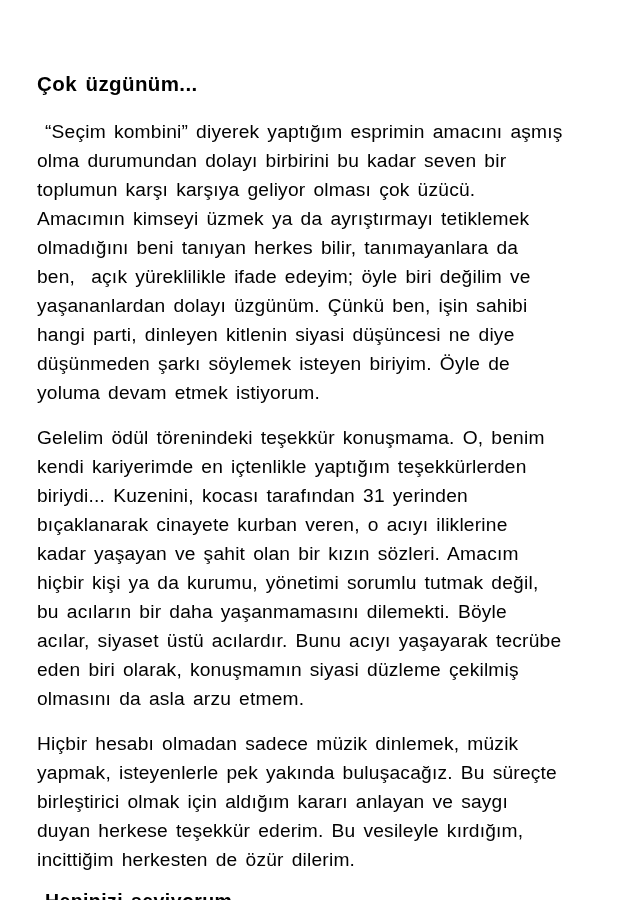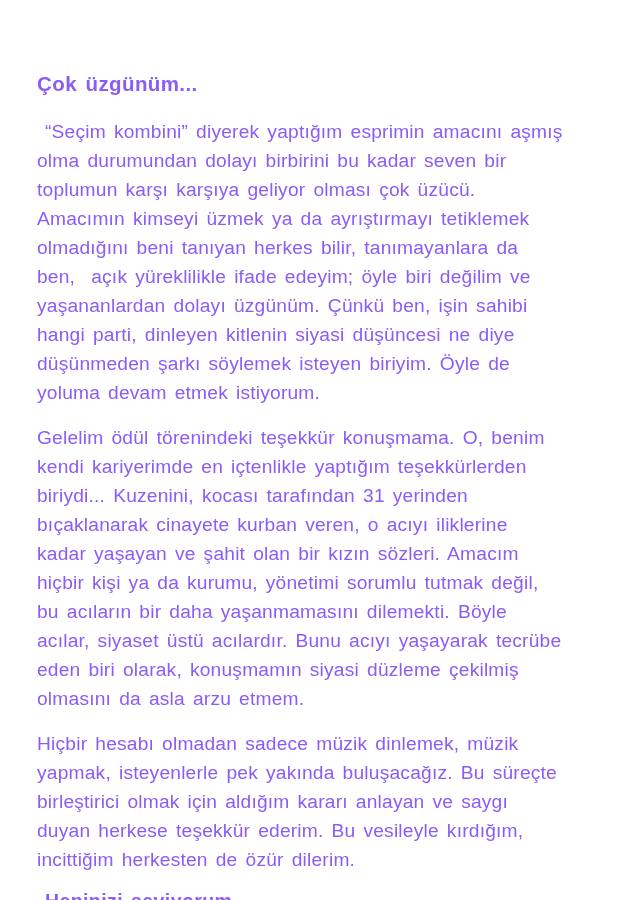--- a/index.html
+++ b/index.html
@@ -8,21 +8,21 @@
     height: 900px;
     background: #ffffff;
     overflow: hidden;
   }
   .page {
     box-sizing: border-box;
     width: 633px;
     height: 900px;
     padding: 73px 24px 1px 37px;
     font-family: "Liberation Sans", sans-serif;
-    color: #8b5cf6;
+    color: #000000;
   }
   .doc-title {
     font-size: 20.5px;
     font-weight: bold;
     line-height: 21px;
     letter-spacing: 0.4px;
     word-spacing: 0.12em;
     margin: 0 0 23px 0;
     white-space: pre;
   }

